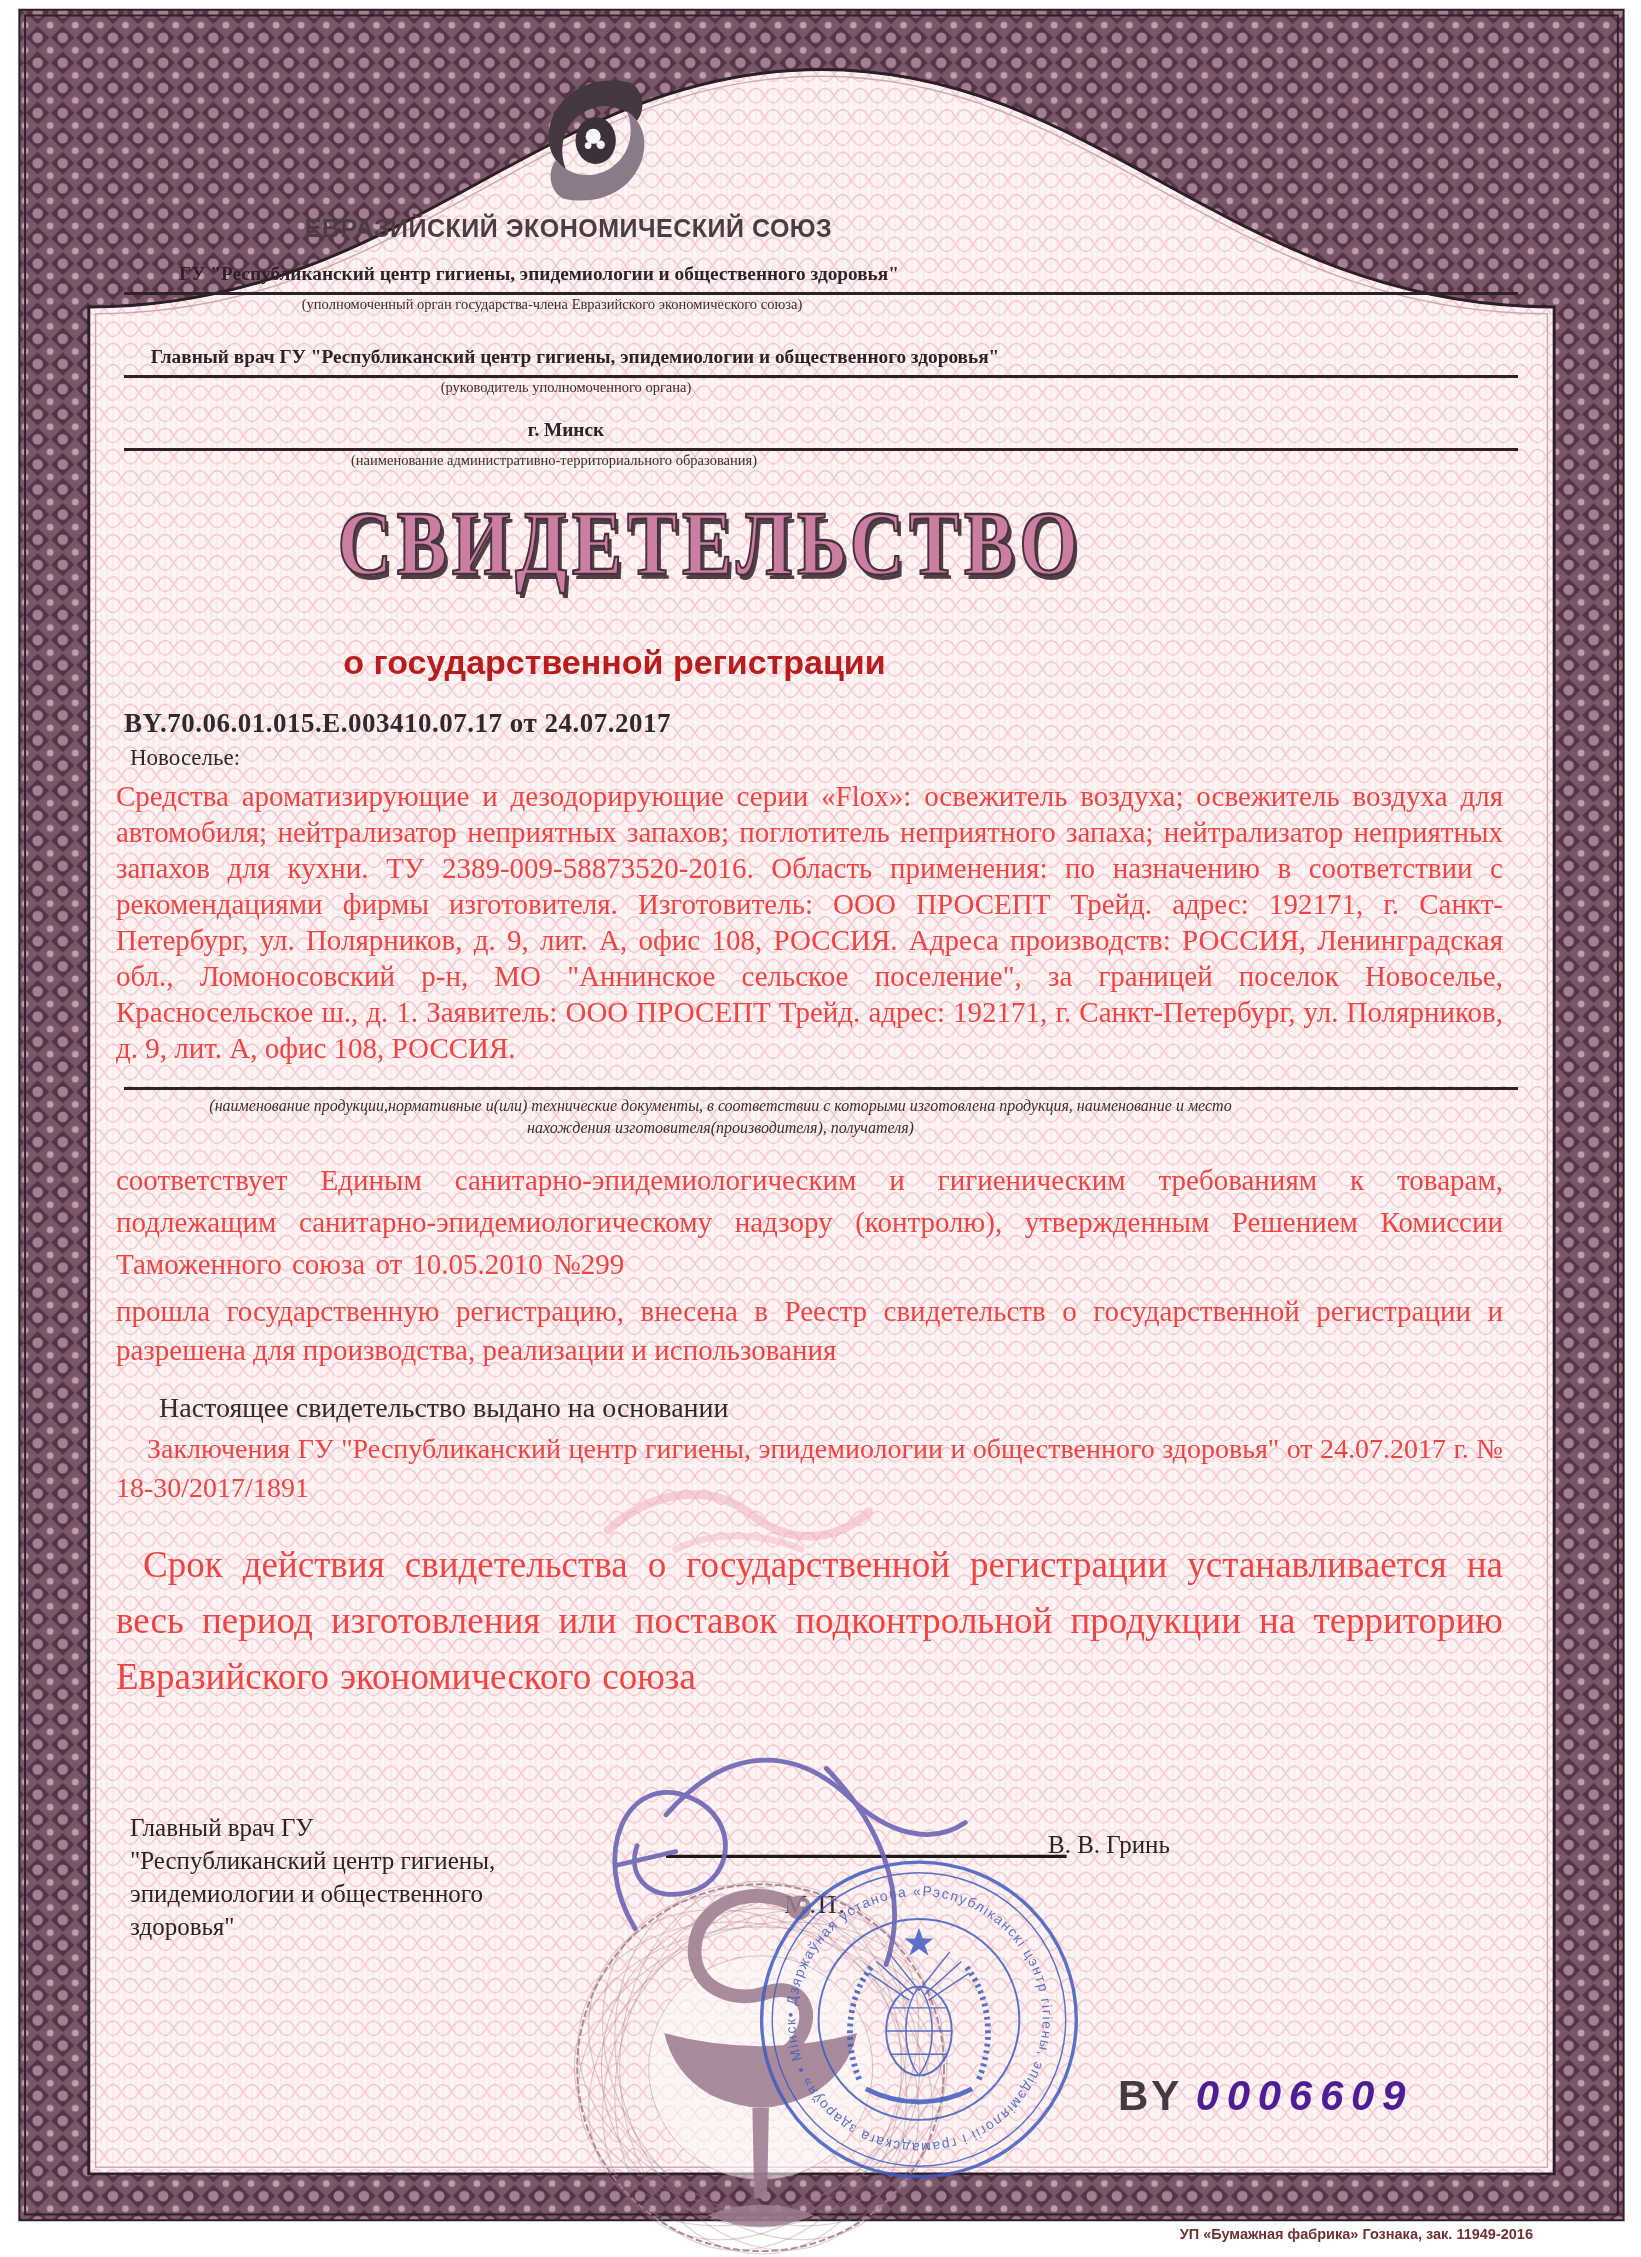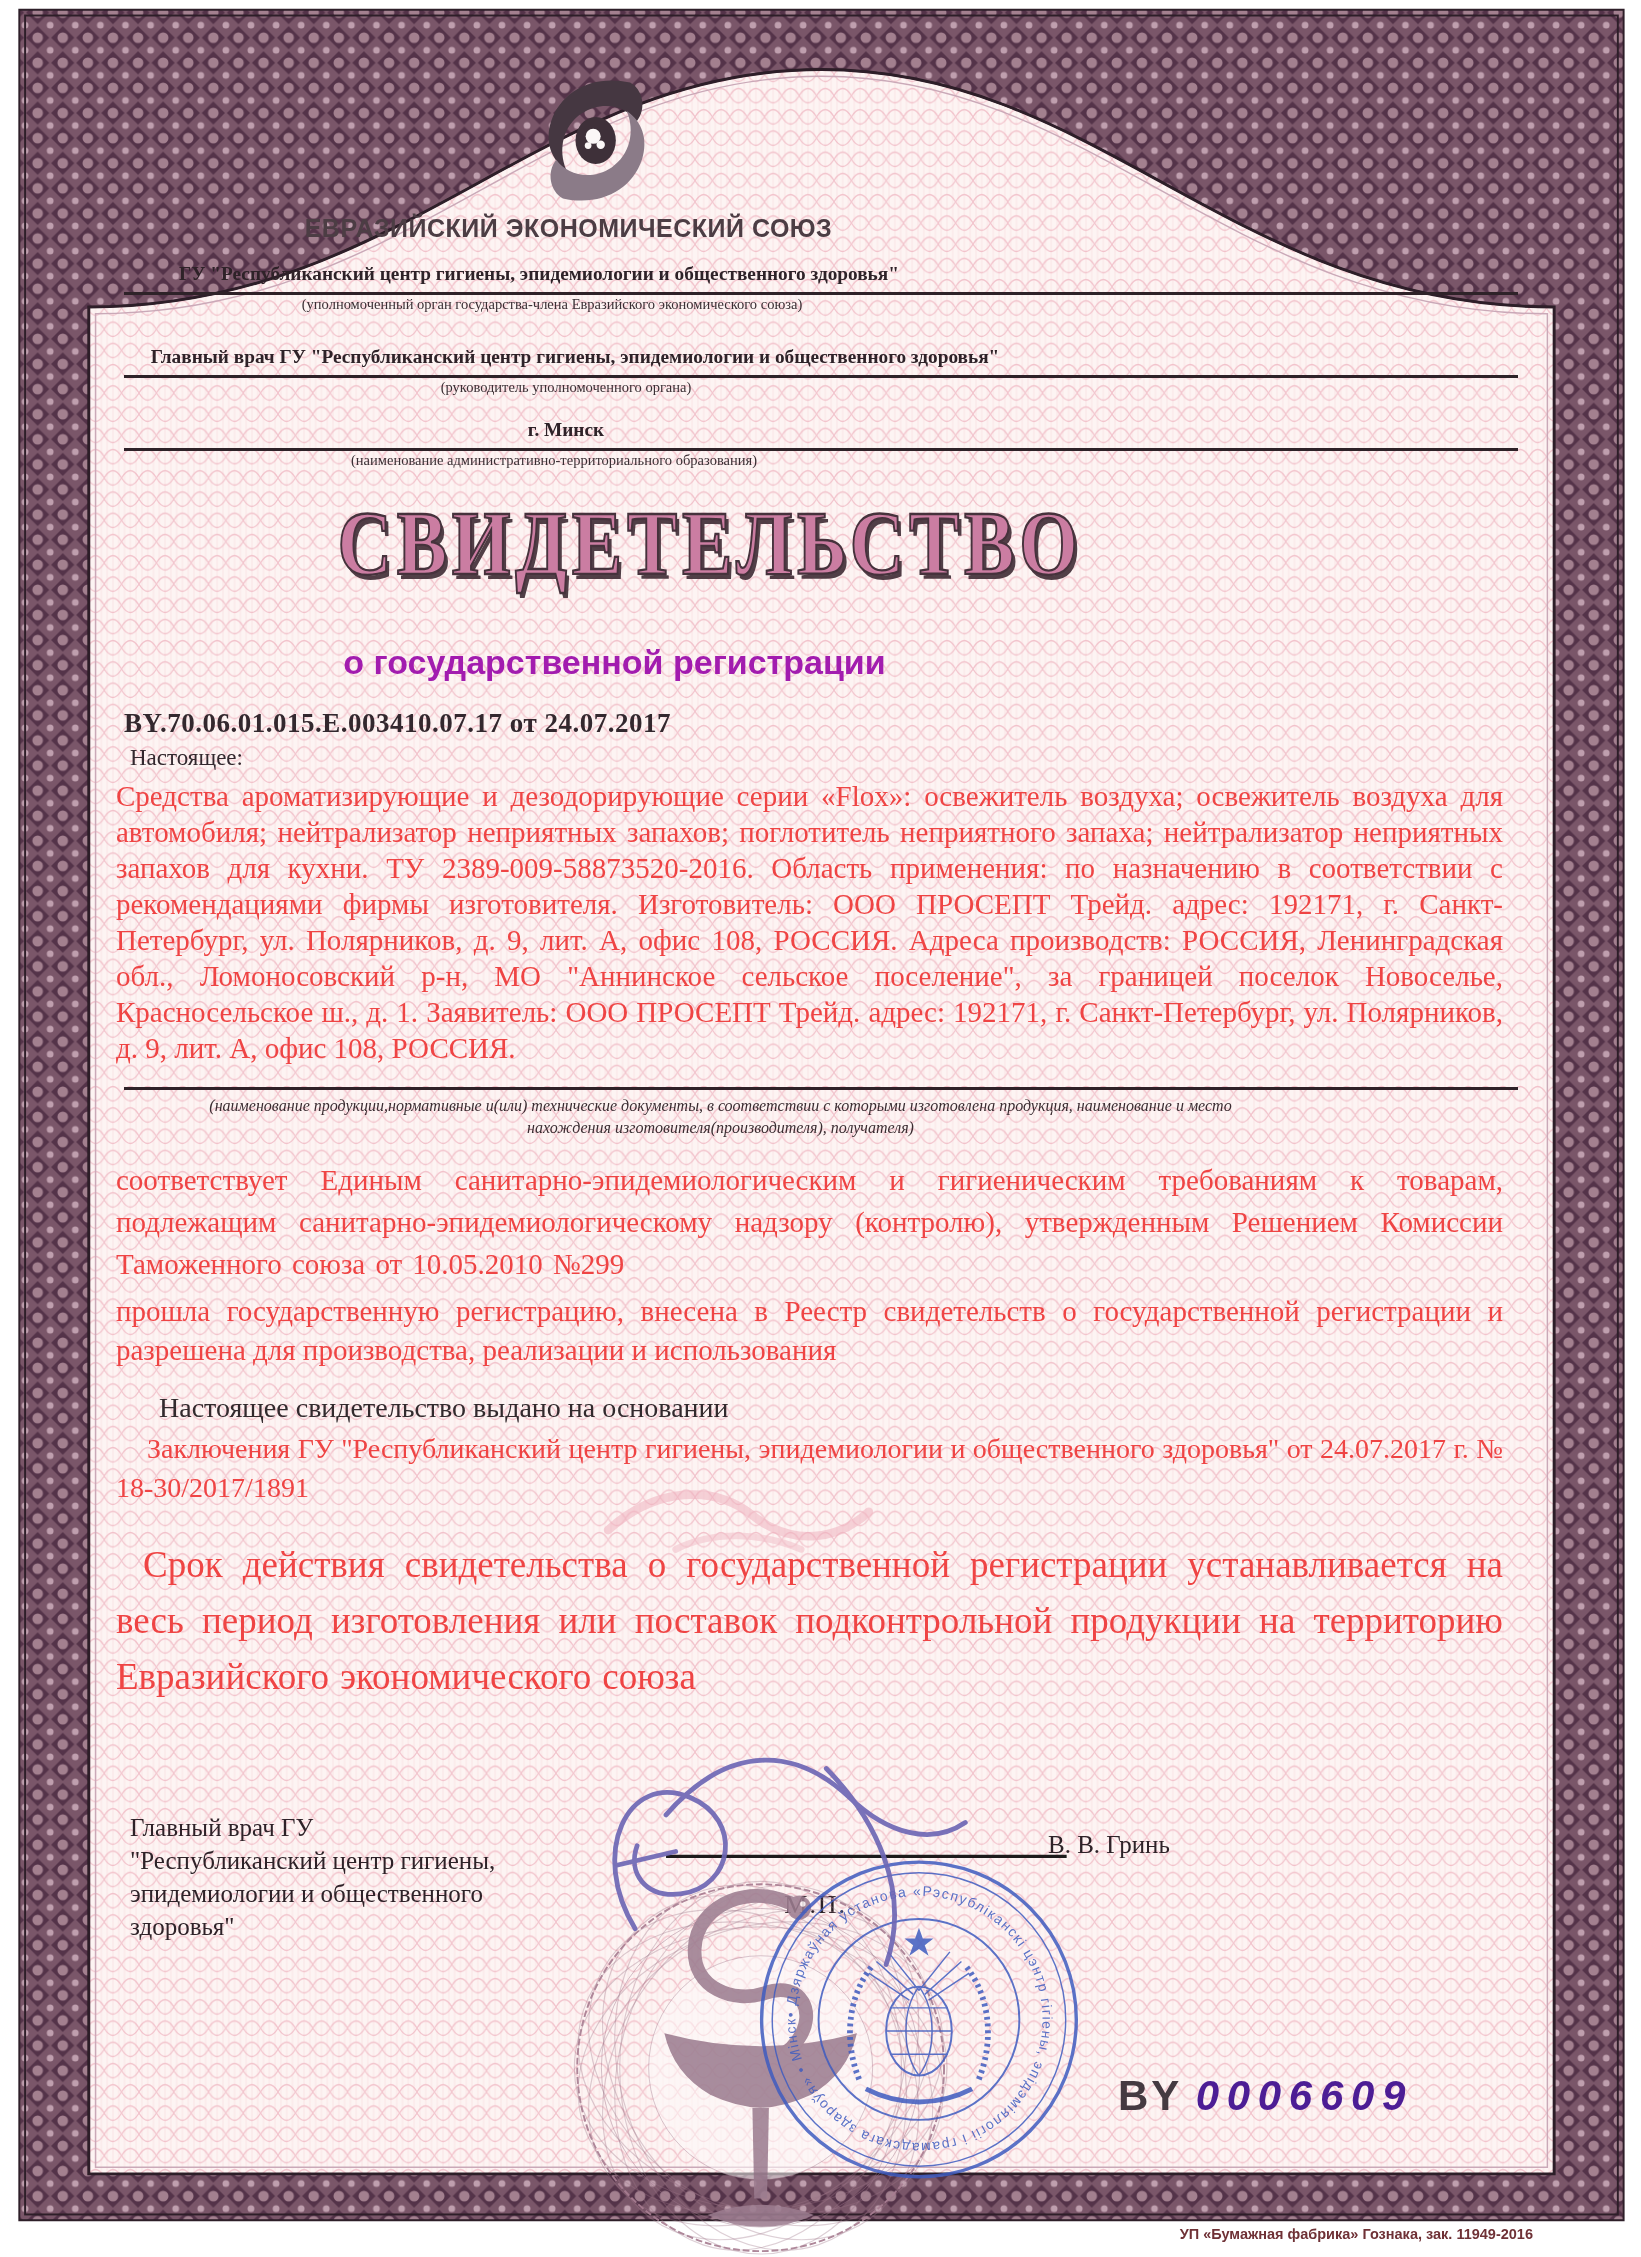--- a/index.html
+++ b/index.html
@@ -24,21 +24,21 @@
   .main-title{
     left:124px;top:485px;width:1172px;text-align:center;
     font-weight:bold;font-size:92px;line-height:116px;letter-spacing:5.8px;
     color:#cb7da2;-webkit-text-stroke:2.3px #46323c;
     text-shadow:3.9px 4.8px 0 rgba(62,43,52,.9);
     transform:scaleX(.82);transform-origin:50% 50%;
   }
   .sub-title{
     left:124px;top:643px;width:981px;text-align:center;
     font-family:"Liberation Sans",sans-serif;font-weight:bold;
-    font-size:34px;color:#a21caf;
+    font-size:34px;color:#b91c1c;
   }
   .cert-number{
     left:124px;top:708px;width:1145px;text-align:left;
     font-size:27px;font-weight:bold;color:#33282e;letter-spacing:0.5px;
   }
   
   .prod-label{left:130px;top:745px;font-size:23px;color:#33282e;}
   .para{
     position:absolute;left:116px;width:1387px;text-align:justify;
     color:#ef4444;
@@ -206,21 +206,21 @@
     <div class="field-rule"></div>
     <div class="caption">
       <span class="shift" style="left:-267px">(наименование административно-территориального образования)</span>
     </div>
   </div>
 
   <div class="txt main-title">СВИДЕТЕЛЬСТВО</div>
   <div class="txt sub-title">о государственной регистрации</div>
   <div class="txt cert-number">BY.70.06.01.015.Е.003410.07.17 от 24.07.2017</div>
 
-  <div class="txt prod-label">Настоящее:</div>
+  <div class="txt prod-label">Новоселье:</div>
   <div class="para main-para txt">Средства ароматизирующие и дезодорирующие серии «Flox»: освежитель воздуха; освежитель воздуха для автомобиля; нейтрализатор неприятных запахов; поглотитель неприятного запаха; нейтрализатор неприятных запахов для кухни. ТУ 2389-009-58873520-2016. Область применения: по назначению в соответствии с рекомендациями фирмы изготовителя. Изготовитель: ООО ПРОСЕПТ Трейд. адрес: 192171, г. Санкт-Петербург, ул. Полярников, д. 9, лит. А, офис 108, РОССИЯ. Адреса производств: РОССИЯ, Ленинградская обл., Ломоносовский р-н, МО "Аннинское сельское поселение", за границей поселок Новоселье, Красносельское ш., д. 1. Заявитель: ООО ПРОСЕПТ Трейд. адрес: 192171, г. Санкт-Петербург, ул. Полярников, д. 9, лит. А, офис 108, РОССИЯ.</div>
 
   <div class="txt rule2"></div>
   <div class="txt fine-print">
     <div>(наименование продукции,нормативные и(или) технические документы, в соответствии с которыми изготовлена продукция, наименование и место</div>
     <div>нахождения изготовителя(производителя), получателя)</div>
   </div>
 
   <div class="para conformity txt">соответствует Единым санитарно-эпидемиологическим и гигиеническим требованиям к товарам, подлежащим санитарно-эпидемиологическому надзору (контролю), утвержденным Решением Комиссии Таможенного союза от 10.05.2010 №299</div>
   <div class="para registration txt">прошла государственную регистрацию, внесена в Реестр свидетельств о государственной регистрации и разрешена для производства, реализации и использования</div>

